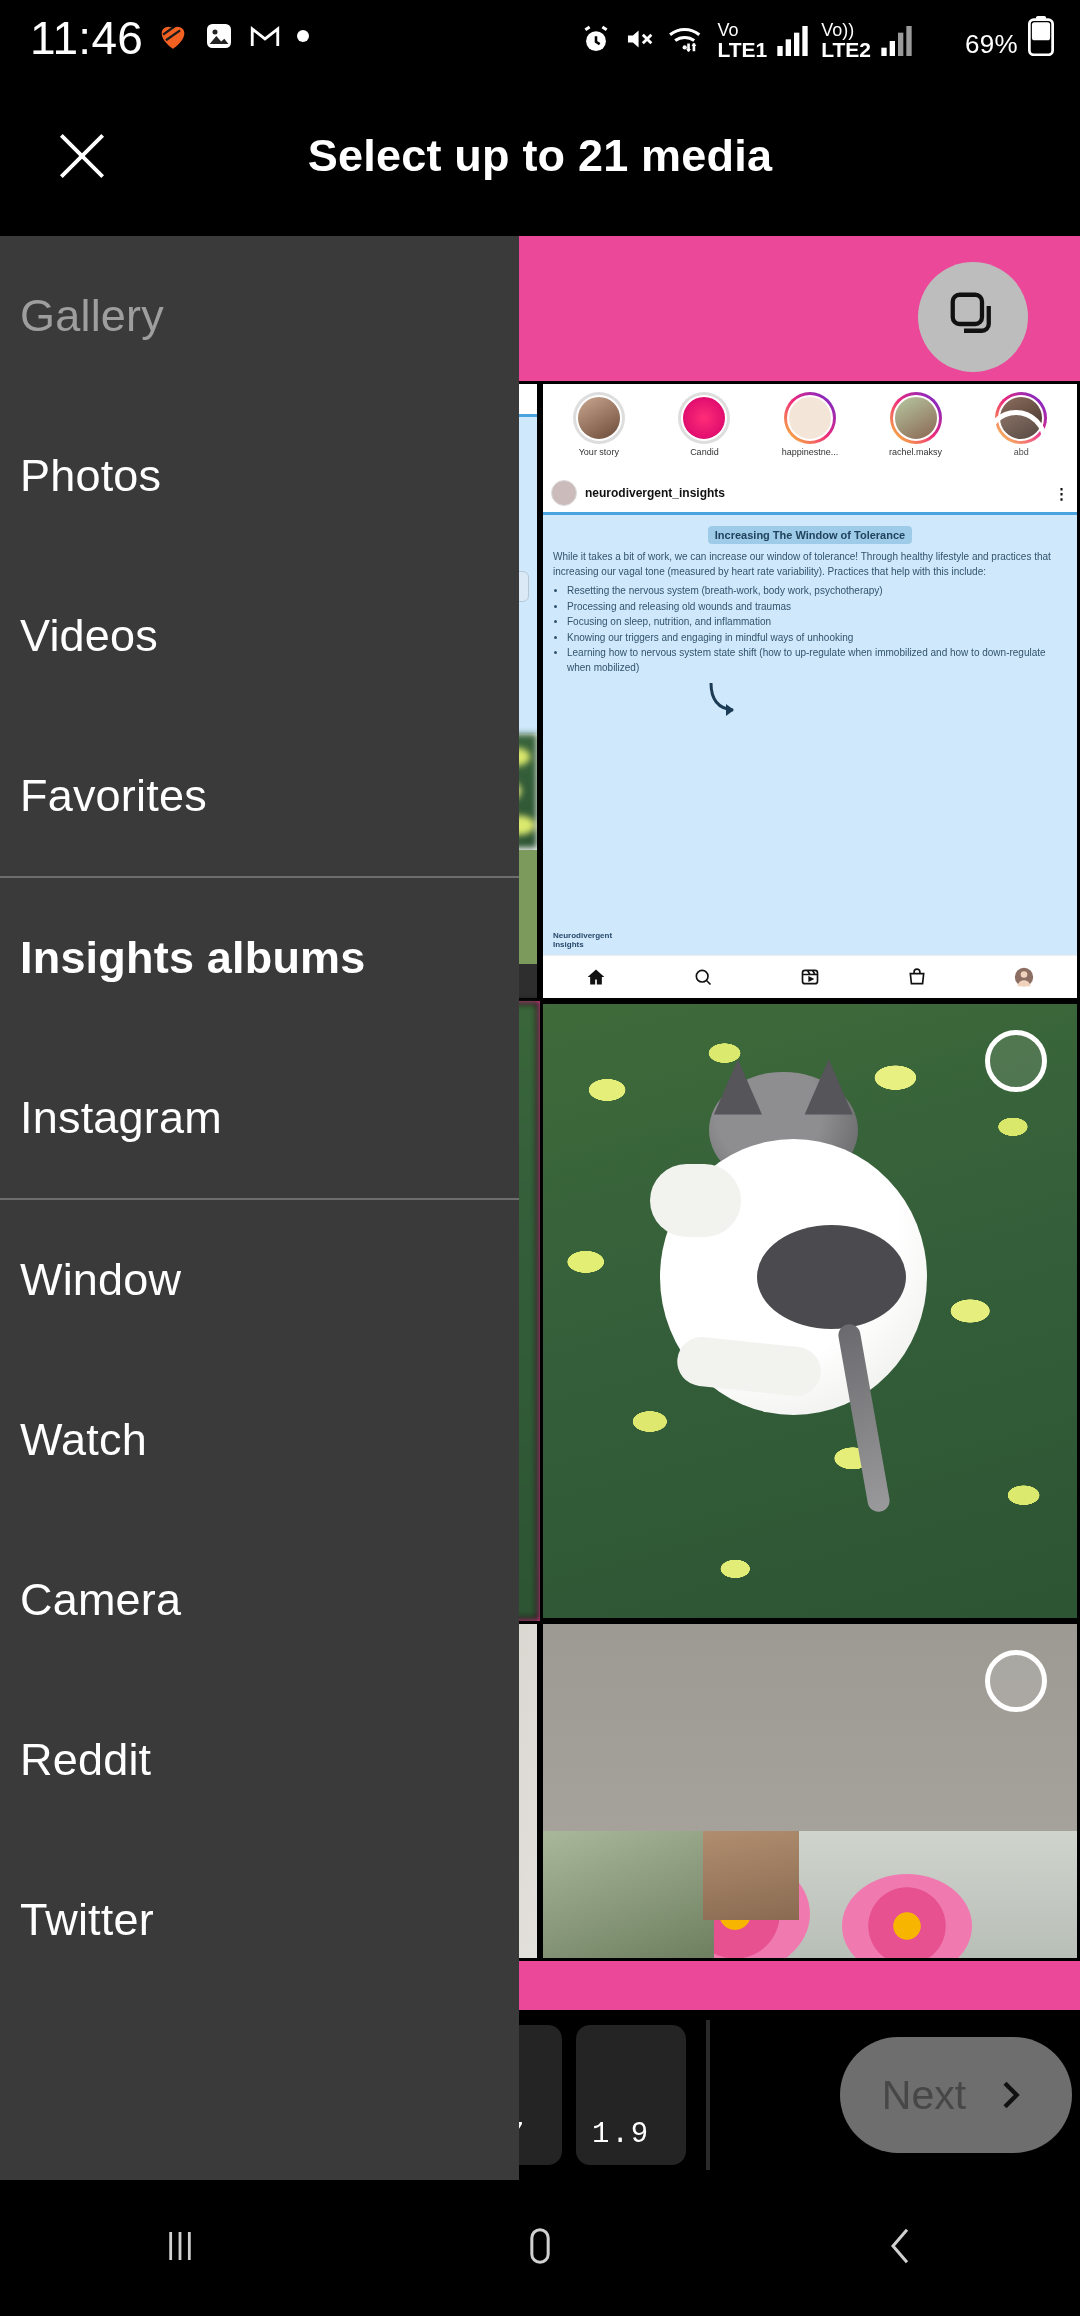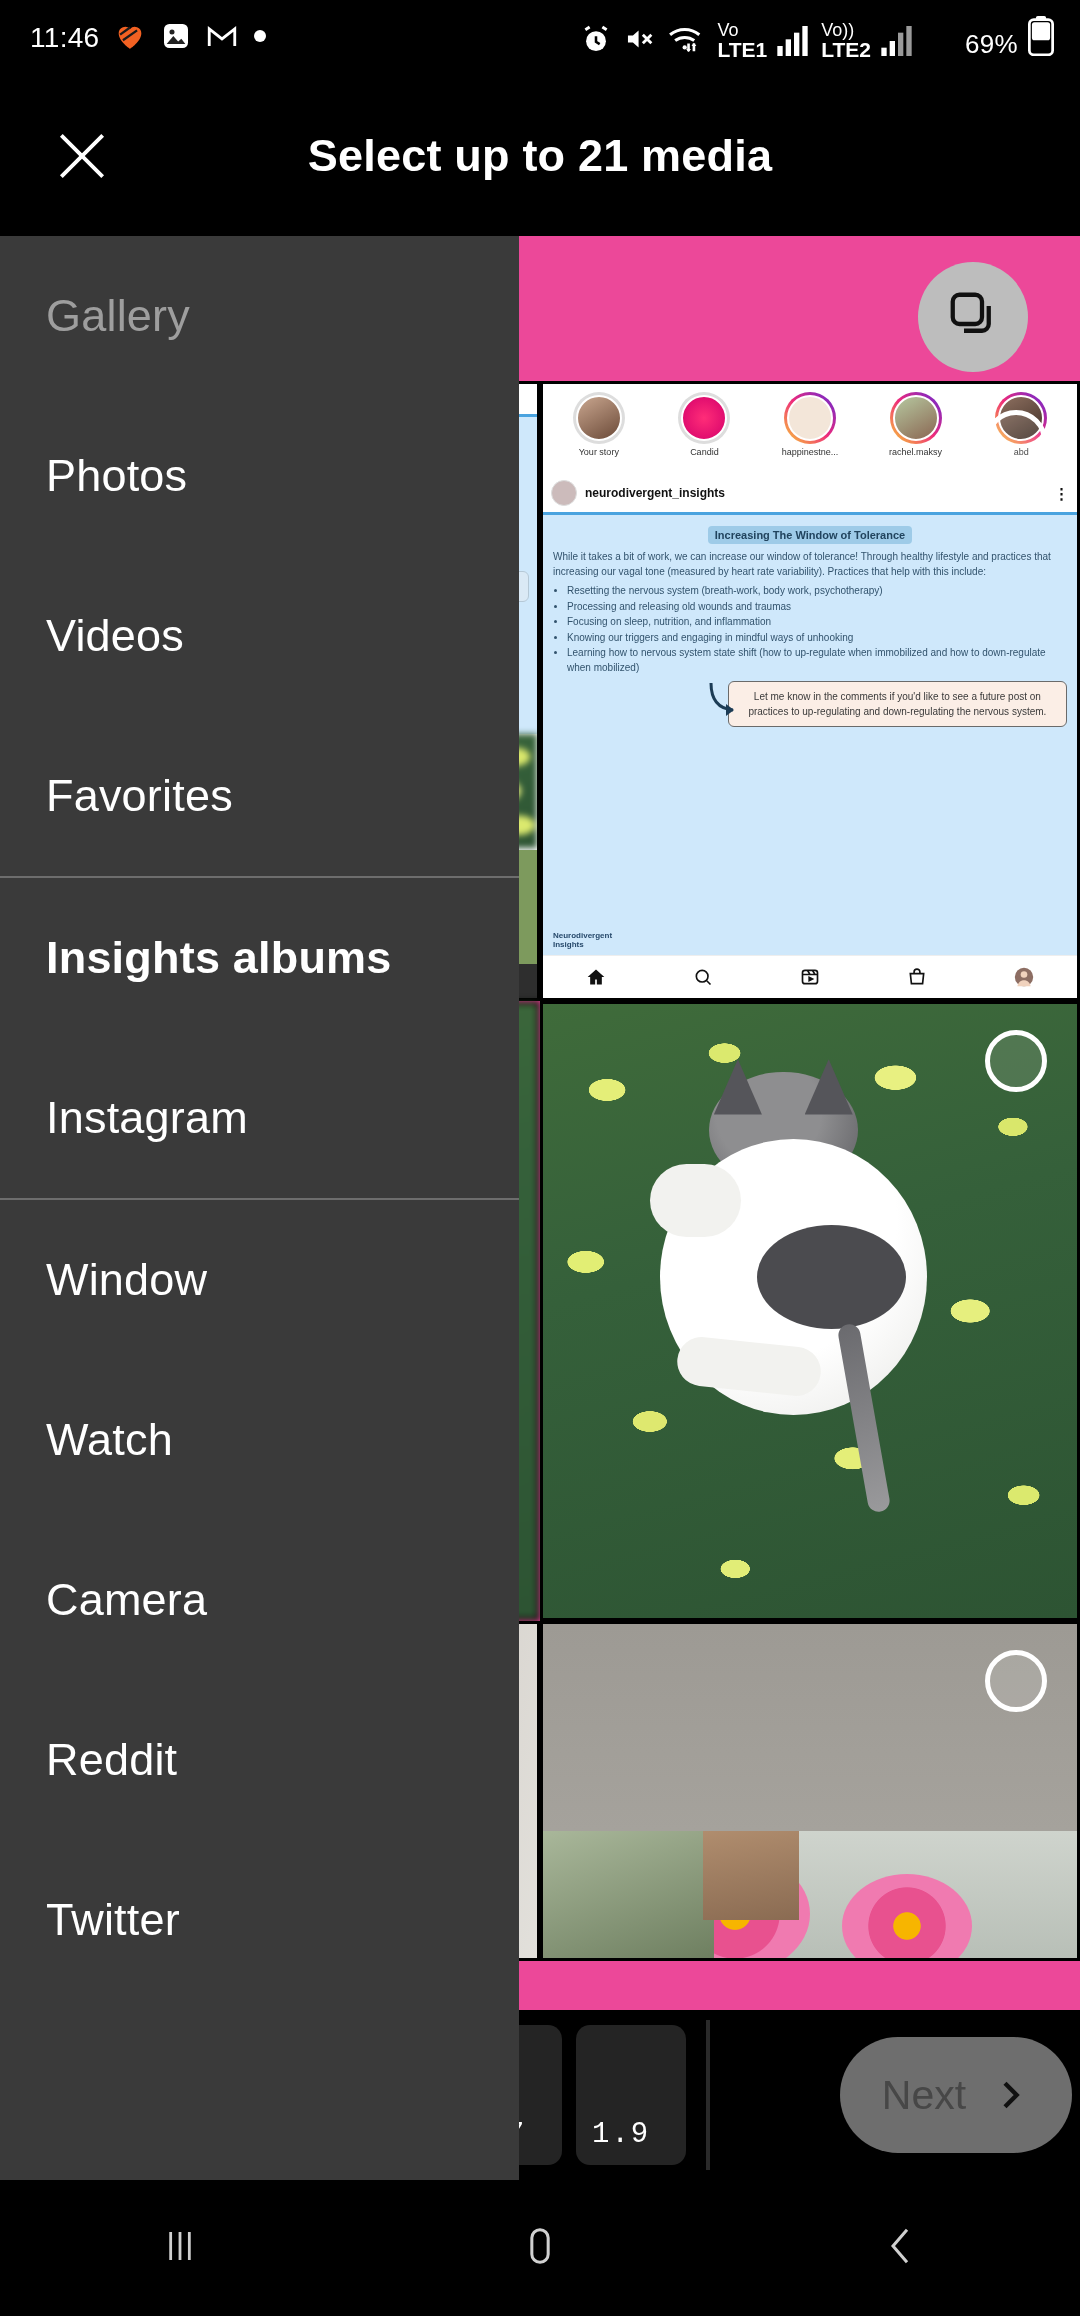--- a/index.html
+++ b/index.html
@@ -4,21 +4,21 @@
 <style>
   * { margin:0; padding:0; box-sizing:border-box; }
   html,body { width:1080px; height:2316px; background:#000; overflow:hidden; }
   body { font-family:"Liberation Sans", sans-serif; color:#fff; position:relative; }
 
   
   .statusbar{position:absolute;left:0;top:0;width:1080px;height:76px;
     display:flex;align-items:center;justify-content:space-between;
     padding:0 26px 0 30px;background:#000;z-index:60;}
   .sb-left{display:flex;align-items:center;gap:13px;}
-  .sb-time{font-size:28px;font-weight:400;letter-spacing:.3px;color:#fff;}
+  .sb-time{font-size:46px;font-weight:400;letter-spacing:.3px;color:#fff;}
   .sb-right{display:flex;align-items:flex-end;gap:10px;}
   .ic{display:inline-block;}
 
   
   .header{position:absolute;left:0;top:76px;width:1000px;height:160px;background:#000;z-index:55;}
   .close-btn{position:absolute;left:40px;top:38px;width:84px;height:84px;
     display:flex;align-items:center;justify-content:center;}
   .header-title{position:absolute;left:0;top:0;width:1080px;height:160px;
     display:flex;align-items:center;justify-content:center;
     font-size:45px;font-weight:700;letter-spacing:.2px;}
@@ -120,21 +120,21 @@
     display:flex;align-items:center;justify-content:center;gap:24px;}
   .next-btn span{font-size:41px;color:#474747;}
 
   
   .navbar{position:absolute;left:0;bottom:0;width:1080px;height:136px;background:#000;z-index:60;
     display:flex;align-items:center;justify-content:space-around;}
   .navbar div{display:flex;align-items:center;justify-content:center;width:160px;height:100px;}
 
   
   .dropdown{position:absolute;left:0;top:236px;width:519px;height:1944px;background:#3a3a3a;z-index:40;}
-  .dd-item{height:160px;display:flex;align-items:center;padding-left:46px;
+  .dd-item{height:160px;display:flex;align-items:center;padding-left:20px;
     font-size:45px;color:#ffffff;font-weight:400;letter-spacing:.2px;}
   .dd-item.muted{color:#9e9e9e;}
   .dd-item.section{font-weight:700;}
   .dd-sep{height:2px;background:#6d6d6d;width:100%;}
 </style>
 </head>
 <body>
 
 <div class="gallery">
 
@@ -266,21 +266,20 @@
             <li>Processing and releasing old wounds and traumas</li>
             <li>Focusing on sleep, nutrition, and inflammation</li>
             <li>Knowing our triggers and engaging in mindful ways of unhooking</li>
             <li>Learning how to nervous system state shift (how to up-regulate when immobilized and how to down-regulate when mobilized)</li>
           </ul>
           <div style="position:relative;">
             <svg style="position:absolute;left:30%;top:0" width="34" height="40" viewBox="0 0 34 40" fill="none" stroke="#1c3c55" stroke-width="3">
               <path d="M4 2 C4 22, 14 28, 26 29"></path>
                 <path d="M19 23 l8 6 -8 6" fill="#1c3c55" stroke="none"></path>
             </svg>
-            <div class="ig-note">Let me know in the comments if you'd like to see a future post on practices to up-regulating and down-regulating the nervous system.</div>
           </div>
           <div class="ig-brand">
             <span>Neurodivergent</span><br><span>Insights</span>
           </div>
         </div>
 
         <div class="ig-bottomnav">
           <span><svg viewBox="0 0 24 24" fill="#111">
                 <path d="M12 3 2 12h3v9h6v-6h2v6h6v-9h3z"></path>
               </svg></span>

